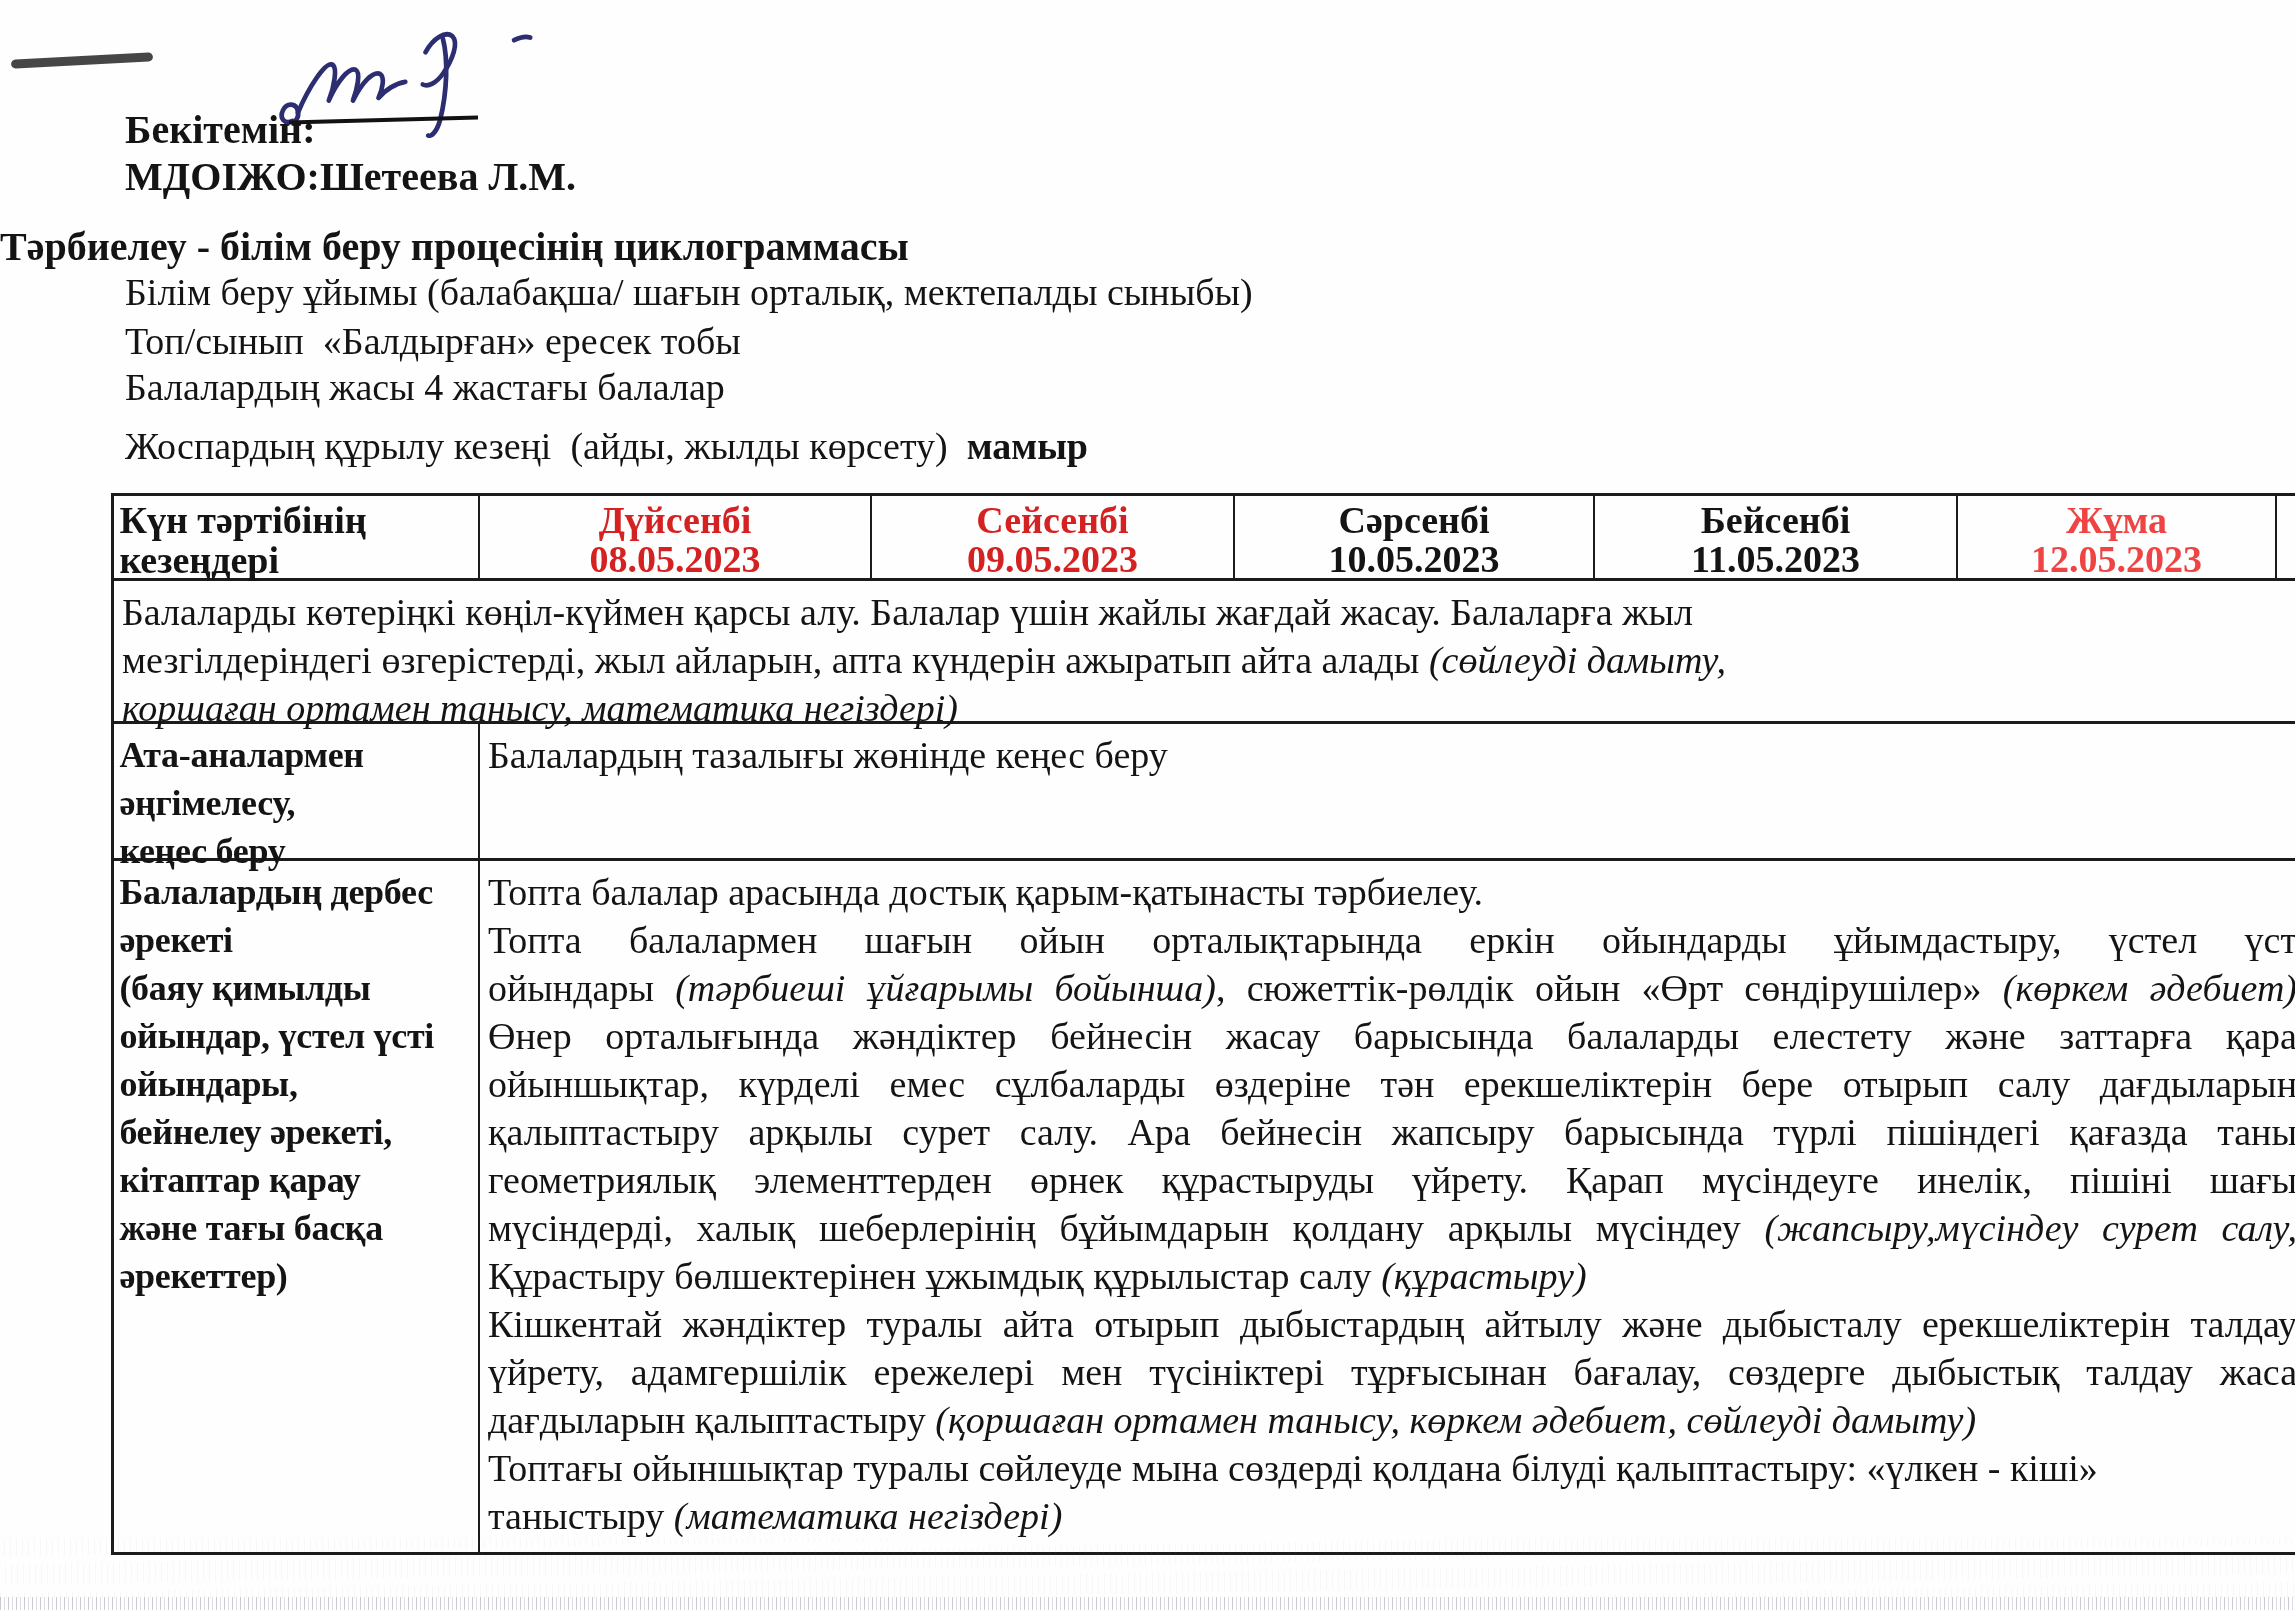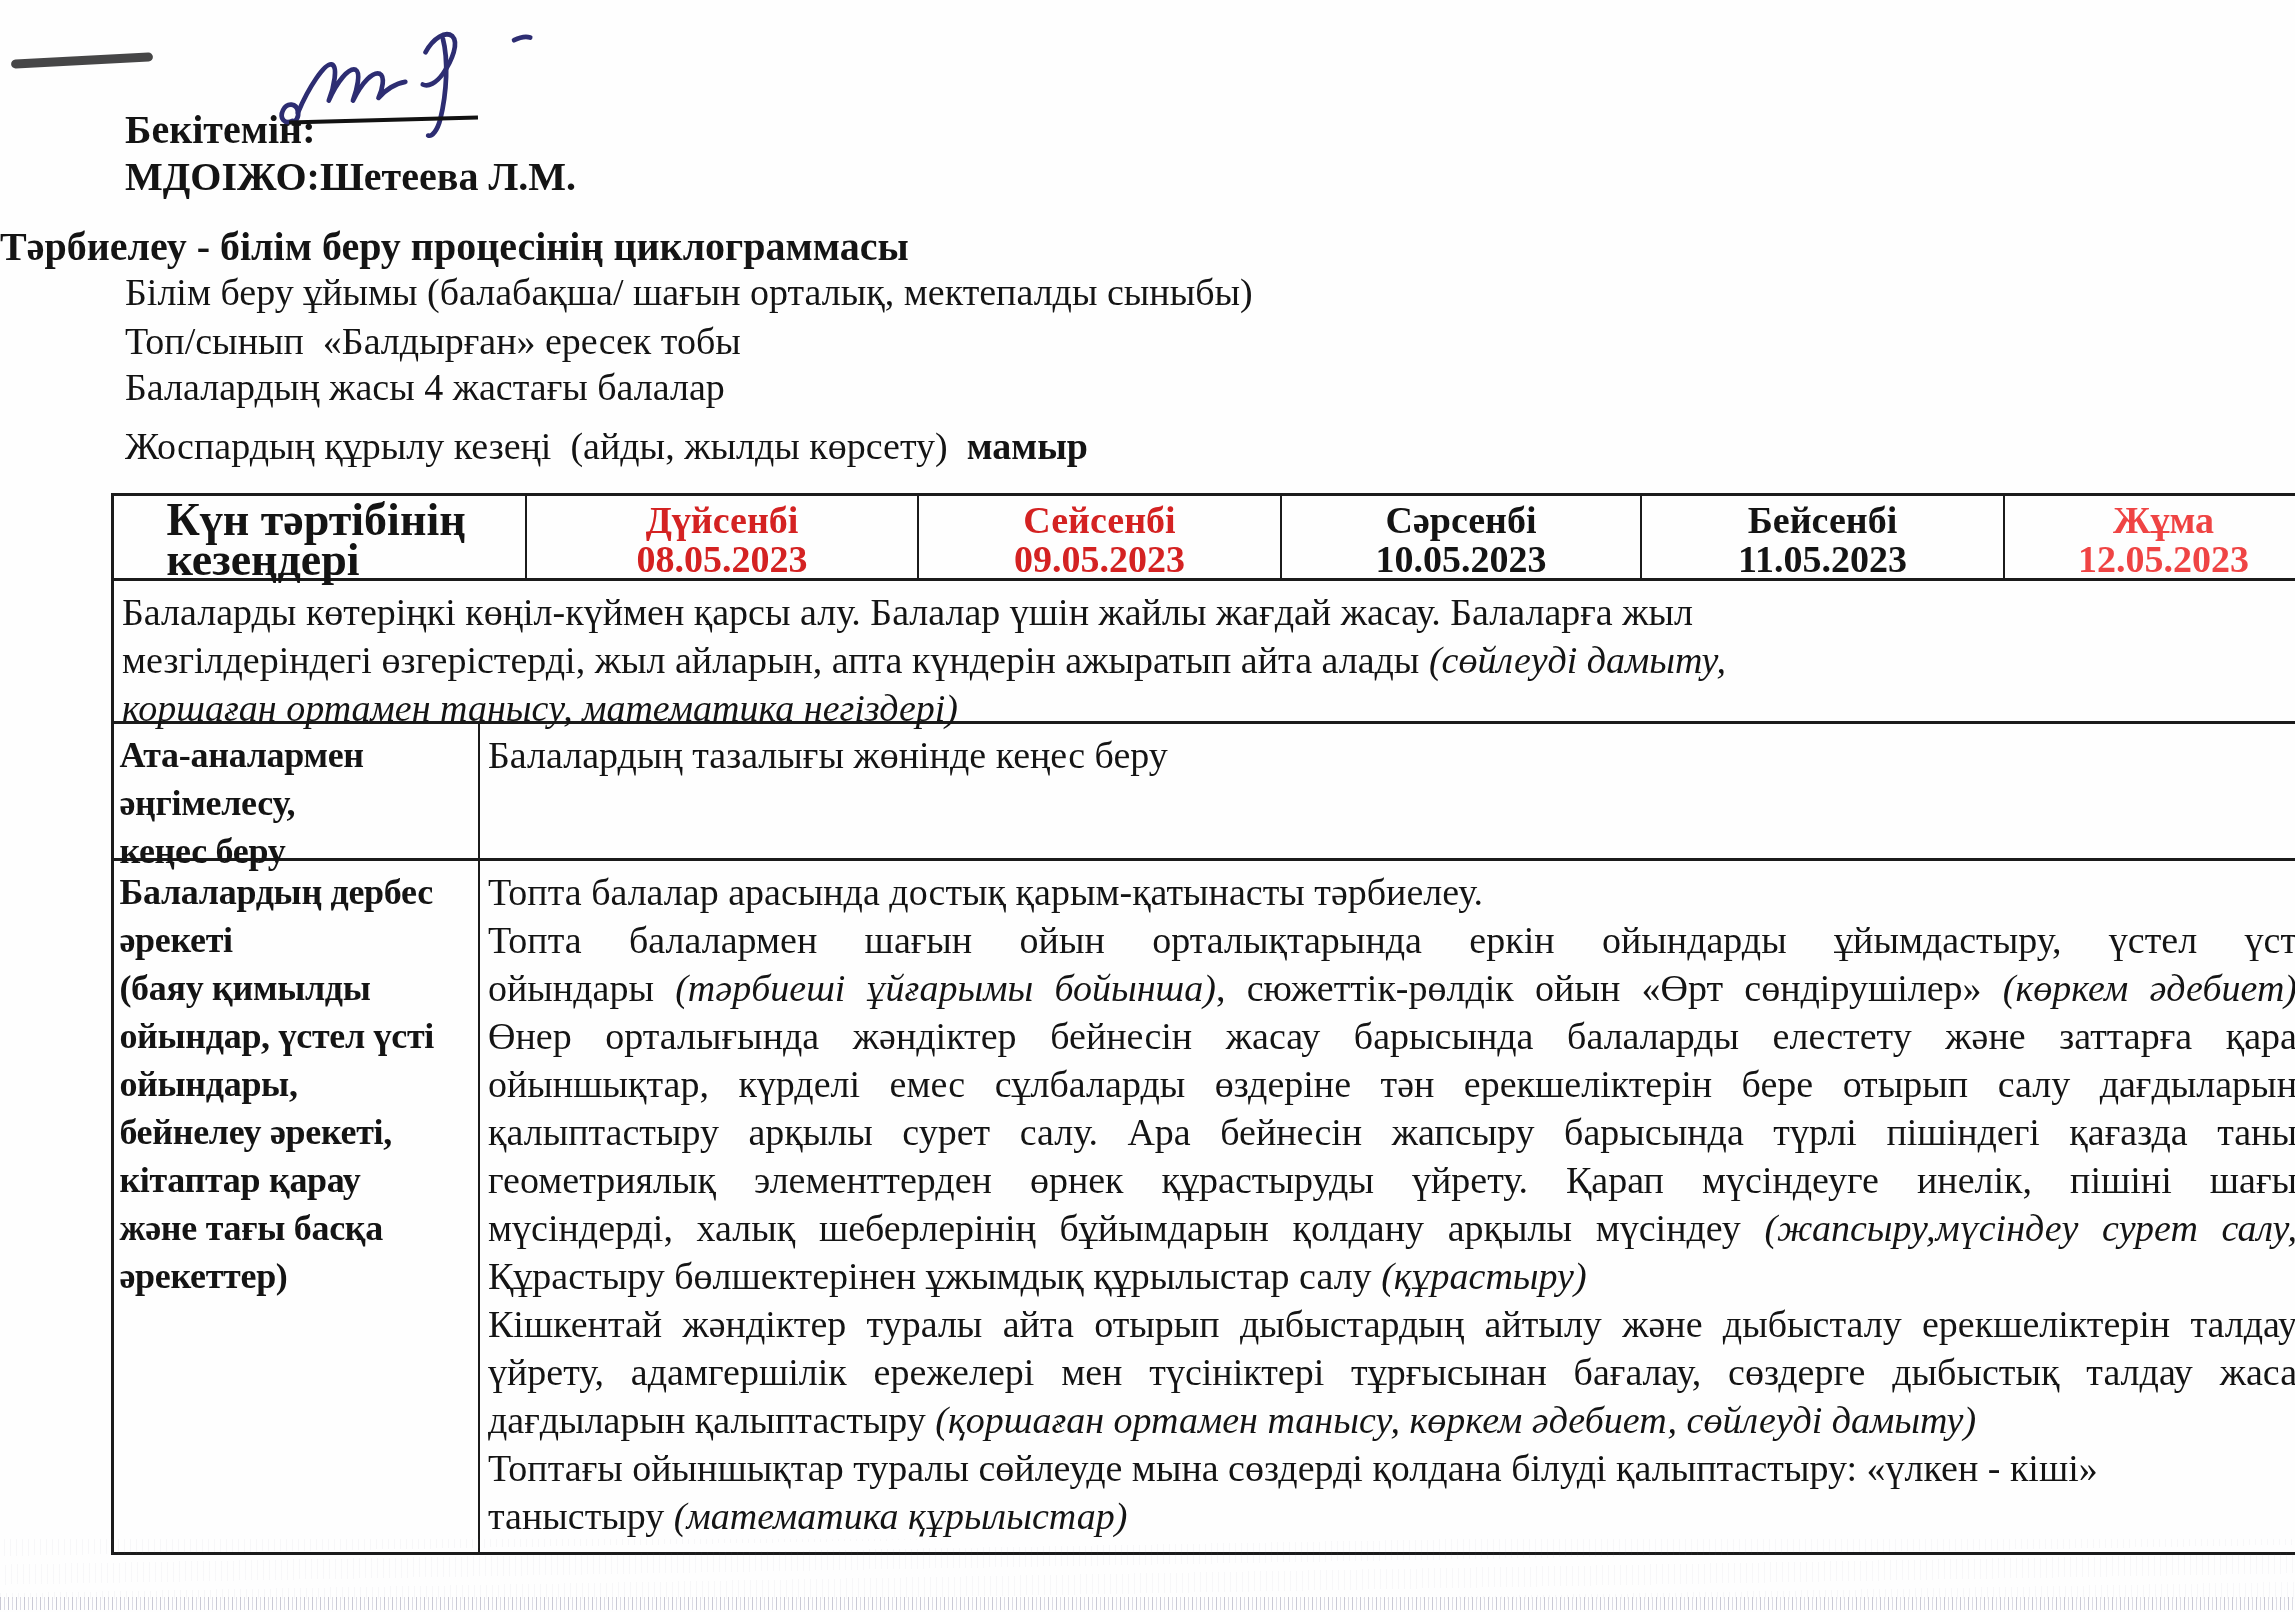--- a/index.html
+++ b/index.html
@@ -53,21 +53,21 @@
     border-top:3.4px solid #1b1b1b;
     border-bottom:3.4px solid #1b1b1b;
     background:transparent;
   }
   .trow{display:flex; border-bottom:3.4px solid #1b1b1b;}
   .trow:last-child{border-bottom:none;}
   .cell{box-sizing:border-box; border-right:2.7px solid #1b1b1b; overflow:visible;}
   .cell.last{border-right:none;}
 
   .hdr-row{height:82px;}
-  .hdr-corner{width:366px; padding:4px 0 0 5.4px; font-size:46px; font-weight:700; line-height:40px;margin-left:47px;}
+  .hdr-corner{width:366px; padding:4px 0 0 5.4px; font-size:38px; font-weight:700; line-height:40px;}
   .hdr-day{display:flex; flex-direction:column; justify-content:flex-start;
            padding-top:5.4px; text-align:center; font-size:38px; font-weight:700; line-height:39px;}
   .hdr-filler{flex:1; border-right:none;}
 
   .body-label{width:366px; padding:6.7px 0 0 5.4px; font-size:36px; font-weight:700;
               line-height:48px; letter-spacing:-0.3px;}
   .body-content{flex:1; padding:6.7px 0 0 8px; font-size:38px; line-height:48px;}
 
   .line{width:1809px; white-space:nowrap;}
   .line.j{white-space:normal; text-align:justify; text-align-last:justify;}
@@ -174,21 +174,21 @@
           <div class="line j"><span>Өнер орталығында жәндіктер бейнесін жасау барысында балаларды елестету және заттарға қара</span></div>
           <div class="line j"><span>ойыншықтар, күрделі емес сұлбаларды өздеріне тән ерекшеліктерін бере отырып салу дағдыларын</span></div>
           <div class="line j"><span>қалыптастыру арқылы сурет салу. Ара бейнесін жапсыру барысында түрлі пішіндегі қағазда таны</span></div>
           <div class="line j"><span>геометриялық элементтерден өрнек құрастыруды үйрету. Қарап мүсіндеуге инелік, пішіні шағы</span></div>
           <div class="line j"><span>мүсіндерді, халық шеберлерінің бұйымдарын қолдану арқылы мүсіндеу </span><span class="it">(жапсыру,мүсіндеу сурет салу,</span></div>
           <div class="line"><span>Құрастыру бөлшектерінен ұжымдық құрылыстар салу </span><span class="it">(құрастыру)</span></div>
           <div class="line j"><span>Кішкентай жәндіктер туралы айта отырып дыбыстардың айтылу және дыбысталу ерекшеліктерін талдау</span></div>
           <div class="line j"><span>үйрету, адамгершілік ережелері мен түсініктері тұрғысынан бағалау, сөздерге дыбыстық талдау жаса</span></div>
           <div class="line"><span>дағдыларын қалыптастыру </span><span class="it">(қоршаған ортамен танысу, көркем әдебиет, сөйлеуді дамыту)</span></div>
           <div class="line"><span>Топтағы ойыншықтар туралы сөйлеуде мына сөздерді қолдана білуді қалыптастыру: «үлкен - кіші»</span></div>
-          <div class="line"><span>таныстыру </span><span class="it">(математика құрылыстар)</span></div>
+          <div class="line"><span>таныстыру </span><span class="it">(математика негіздері)</span></div>
         </div>
       </div>
     </div>
 
   <div class="scan-noise-soft"></div>
   <div class="scan-noise"></div>
 </div>
 
 
 </body></html>

